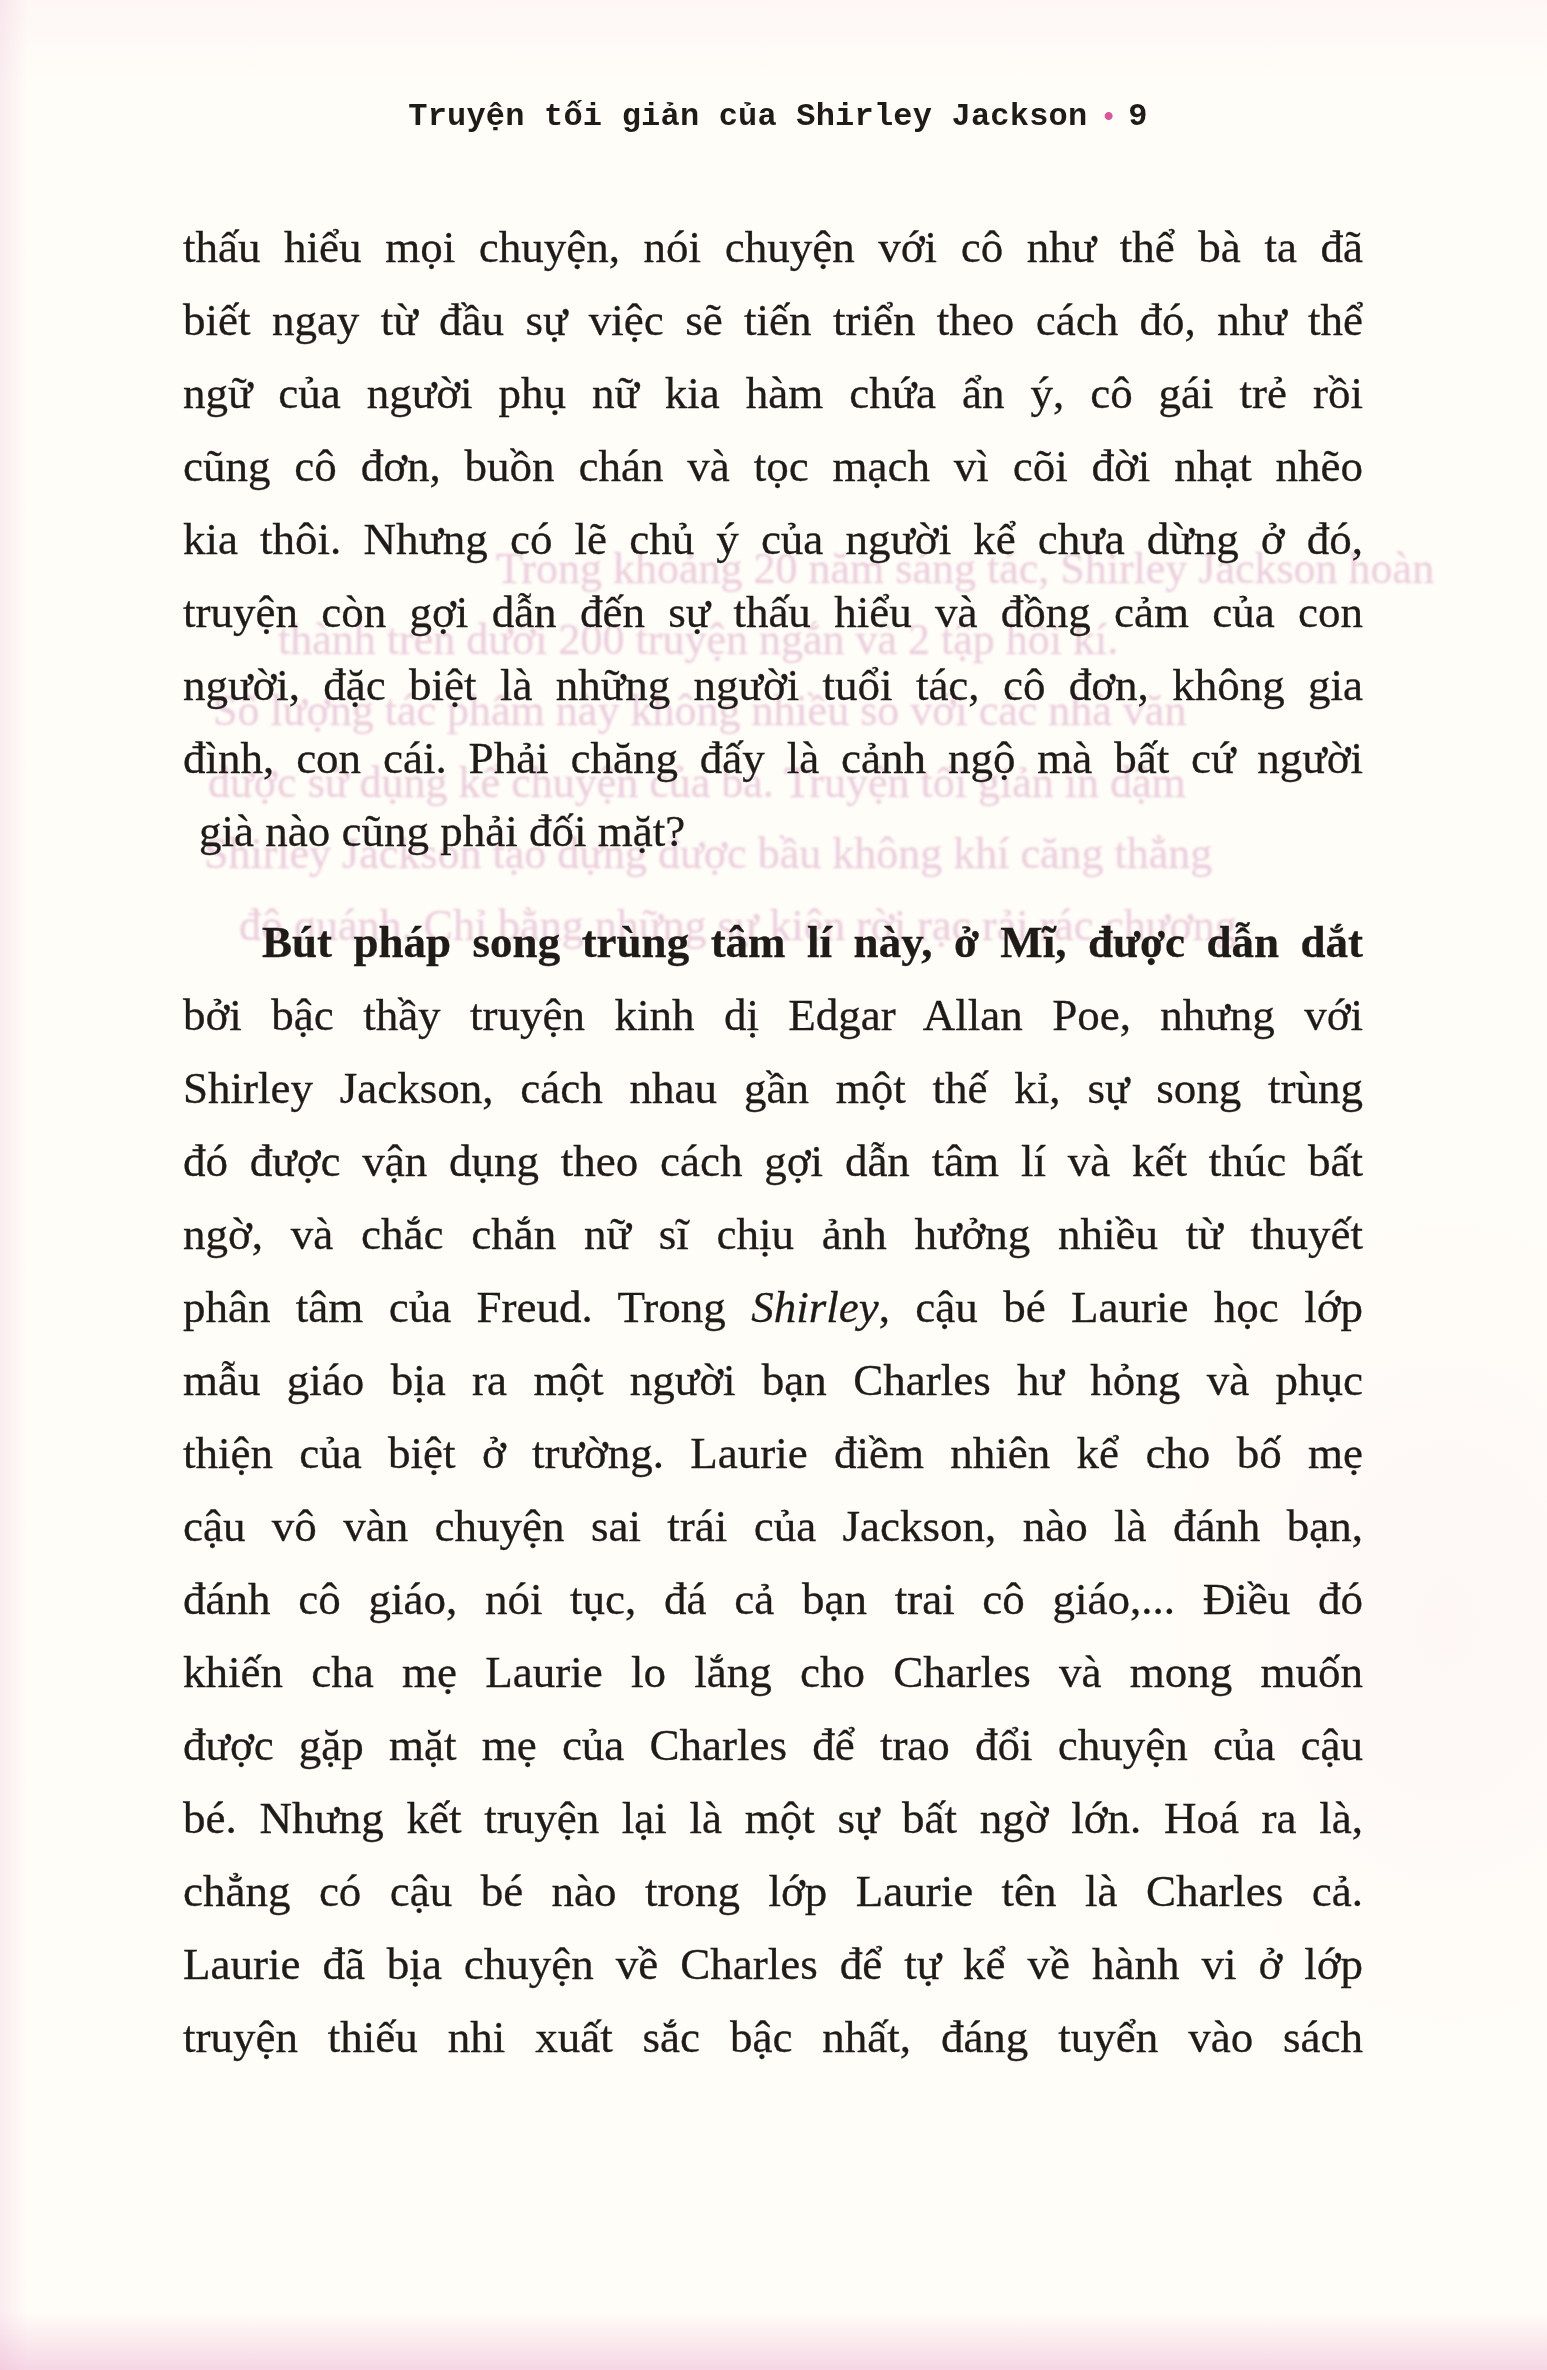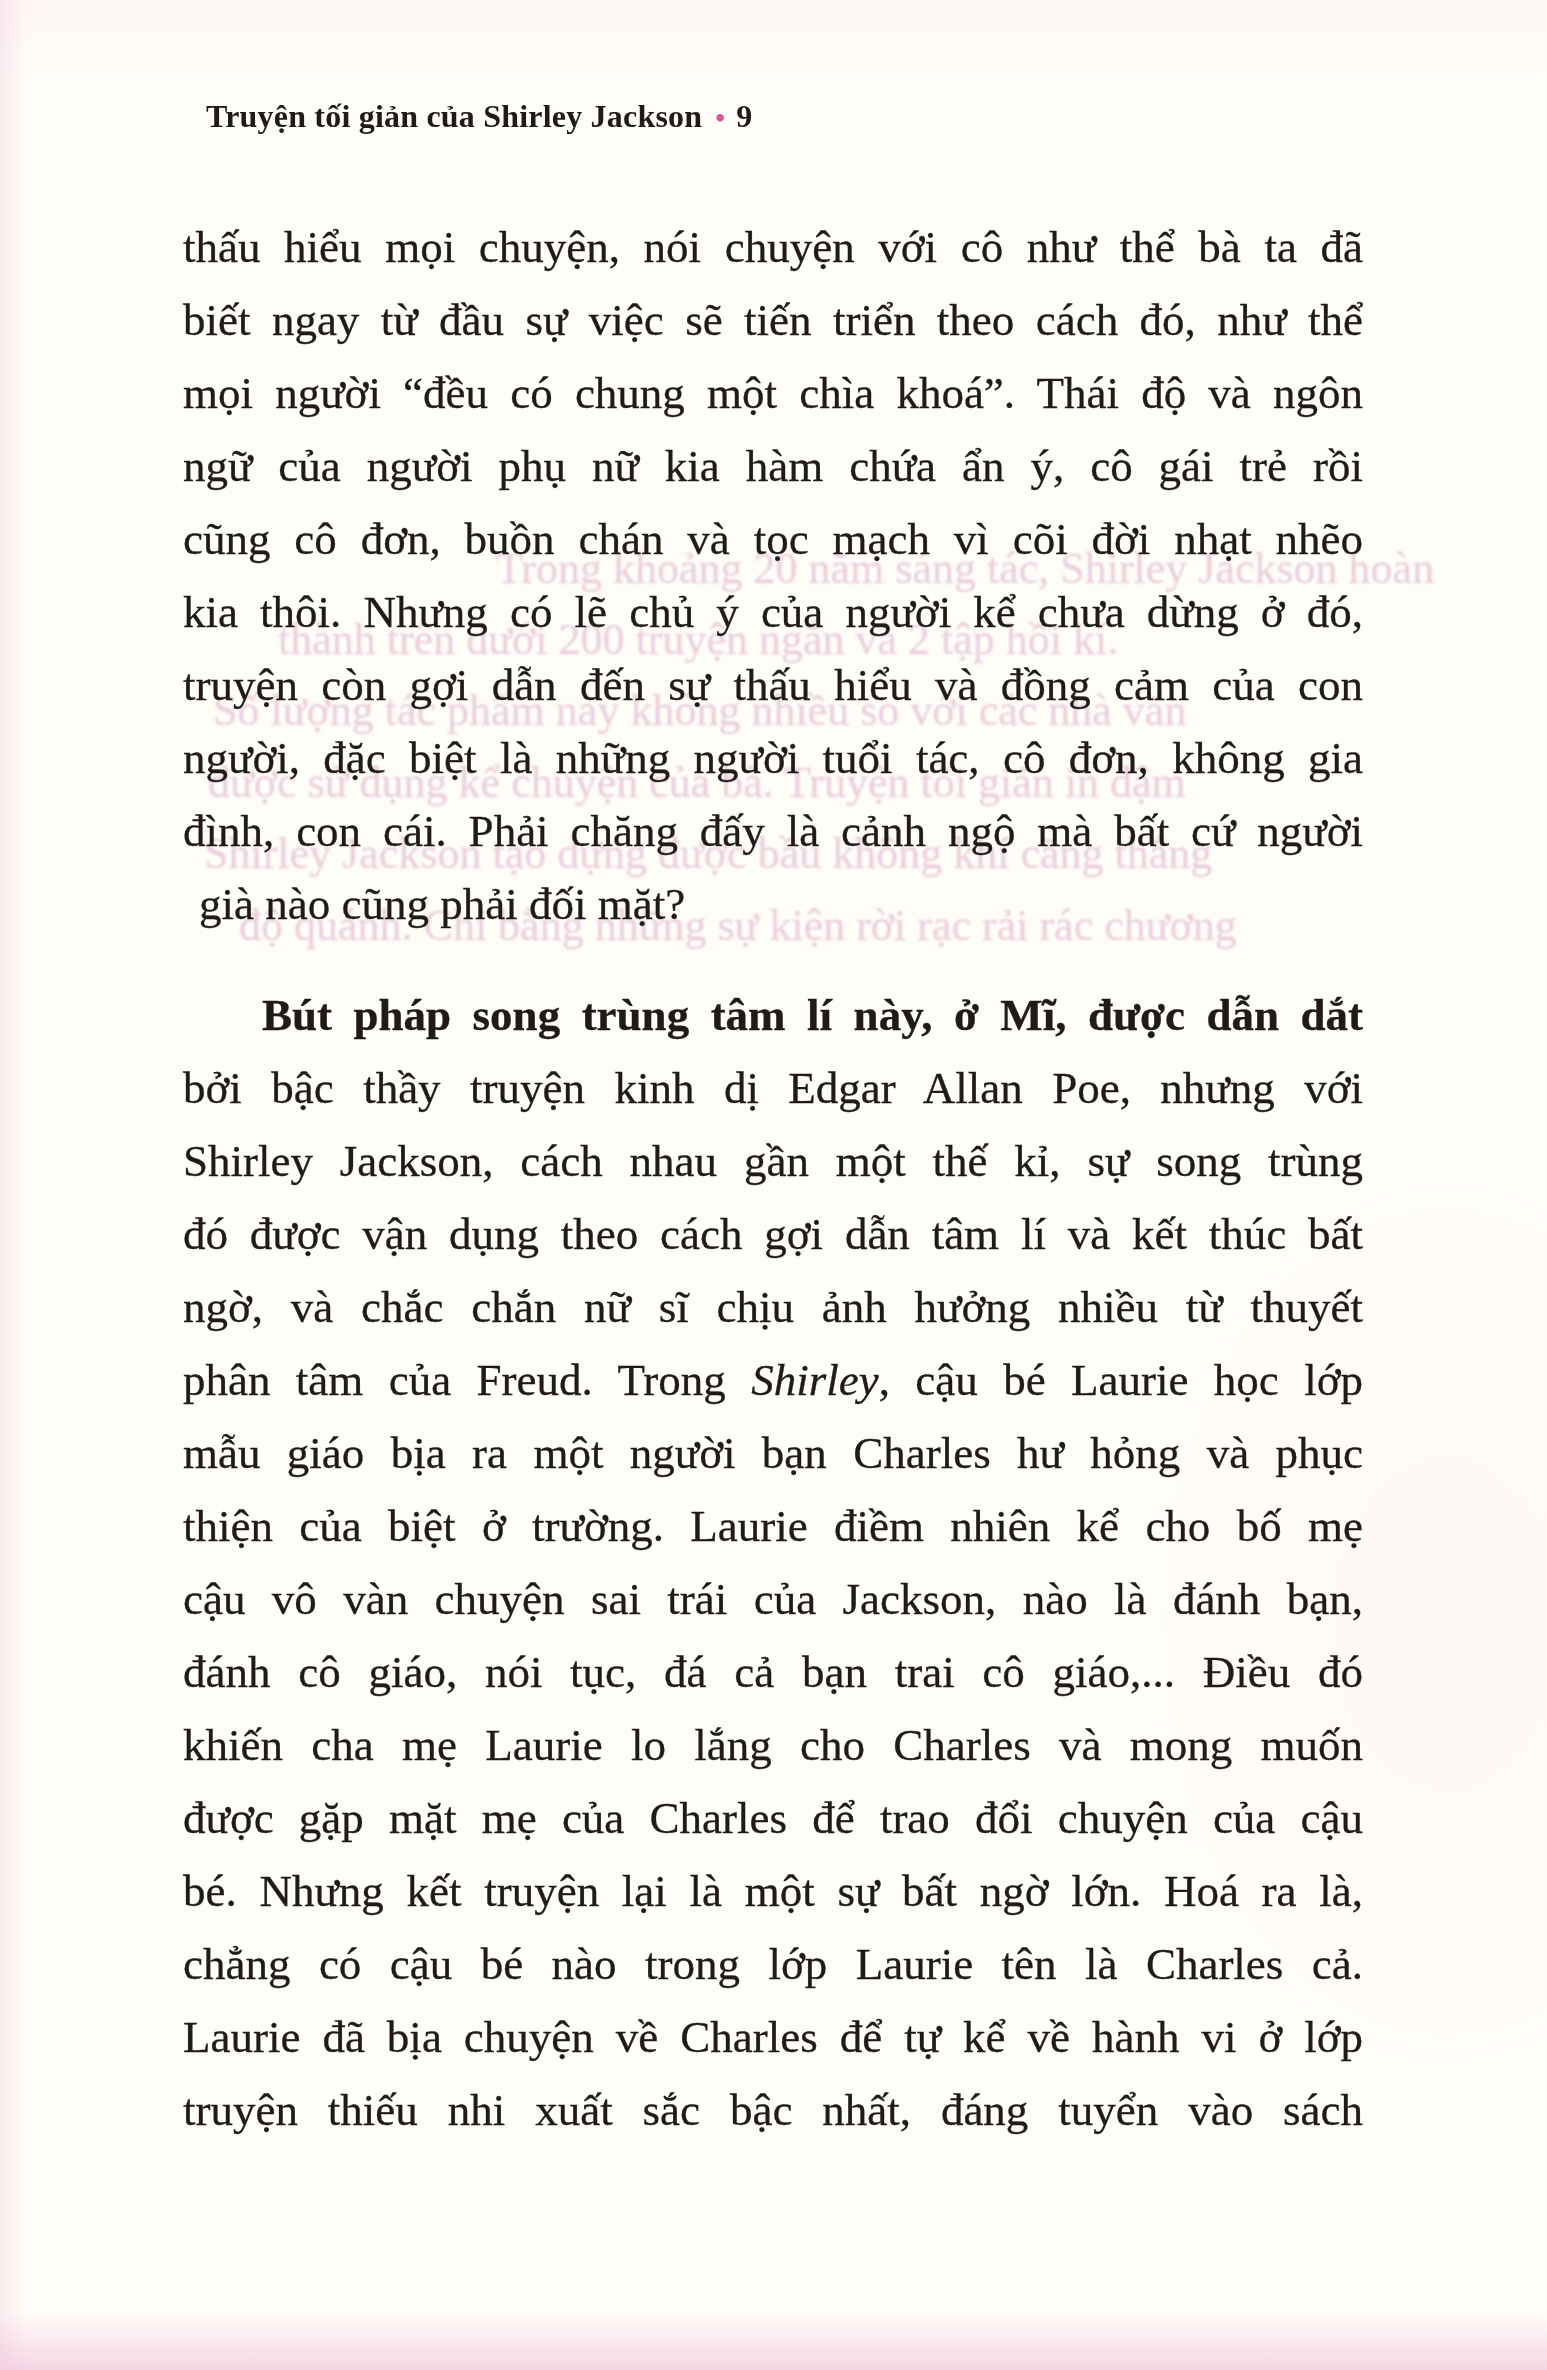--- a/index.html
+++ b/index.html
@@ -19,24 +19,24 @@
       linear-gradient(90deg, rgba(233,166,204,0.20) 0px, rgba(233,166,204,0.0) 28px),
       linear-gradient(0deg,  rgba(231,150,196,0.38) 0px, rgba(231,150,196,0.0) 59px),
       linear-gradient(180deg, rgba(242,208,228,0.14) 0px, rgba(242,208,228,0.0) 83px),
       var(--page-bg, #fffdf8);
   }
 
   
   .header {
     position: absolute;
     top: 96px;
-    left: 206px;
+    left: 188px;
     width: 1180px;
-    text-align: left;
-    font-family: Liberation Serif, serif;
+    text-align: center;
+    font-family: Liberation Mono, monospace;
     font-weight: bold;
     font-size: 32px;
     line-height: 41px;
     color: var(--ink, #2a2522);
     letter-spacing: 0.2px;
   }
   .header .sep {
     color: var(--accent-pink, #d9569b);
     margin: 0 11px 0 13px;
     font-size: 28px;
@@ -97,21 +97,20 @@
     </div>
 
   <div class="header">
     <span>Truyện tối giản của Shirley Jackson</span><span class="sep">•</span><span>9</span>
   </div>
 
   <div class="text-block" id="textBlock">
       <div class="para">
         <div class="line">thấu hiểu mọi chuyện, nói chuyện với cô như thể bà ta đã</div>
         <div class="line">biết ngay từ đầu sự việc sẽ tiến triển theo cách đó, như thể</div>
-        <div class="line">mọi người “đều có chung một chìa khoá”. Thái độ và ngôn</div>
         <div class="line">ngữ của người phụ nữ kia hàm chứa ẩn ý, cô gái trẻ rồi</div>
         <div class="line">cũng cô đơn, buồn chán và tọc mạch vì cõi đời nhạt nhẽo</div>
         <div class="line">kia thôi. Nhưng có lẽ chủ ý của người kể chưa dừng ở đó,</div>
         <div class="line">truyện còn gợi dẫn đến sự thấu hiểu và đồng cảm của con</div>
         <div class="line">người, đặc biệt là những người tuổi tác, cô đơn, không gia</div>
         <div class="line">đình, con cái. Phải chăng đấy là cảnh ngộ mà bất cứ người</div>
         <div class="line no-just">già nào cũng phải đối mặt?</div>
       </div>
       <div class="para">
         <div class="line indent">Bút pháp song trùng tâm lí này, ở Mĩ, được dẫn dắt</div>

